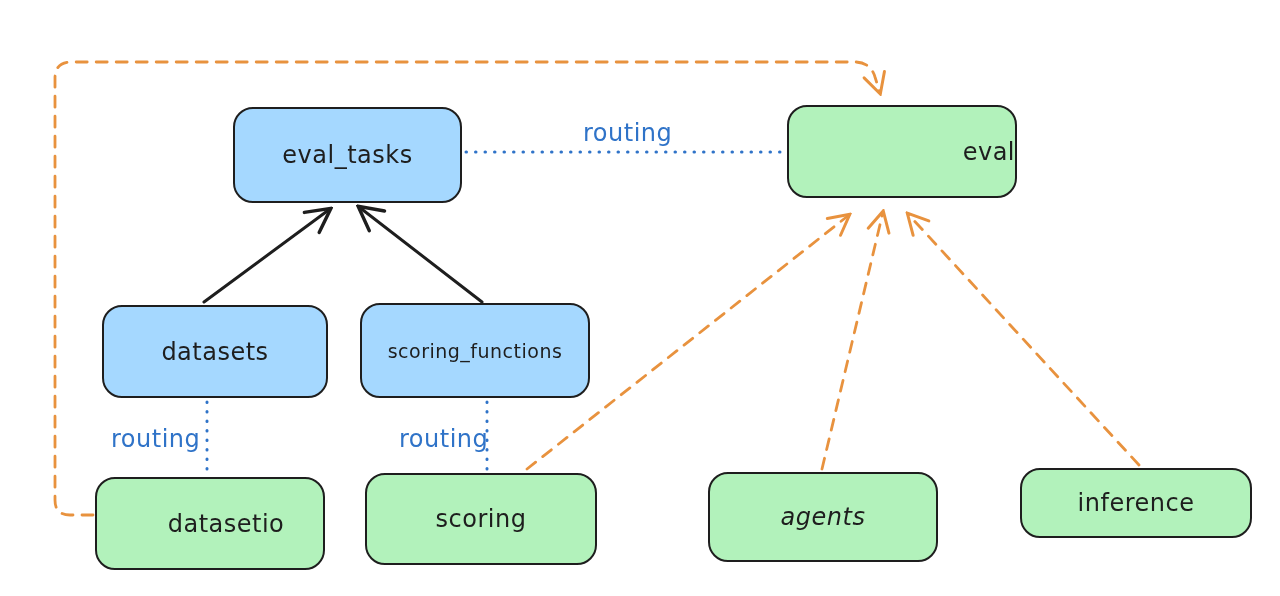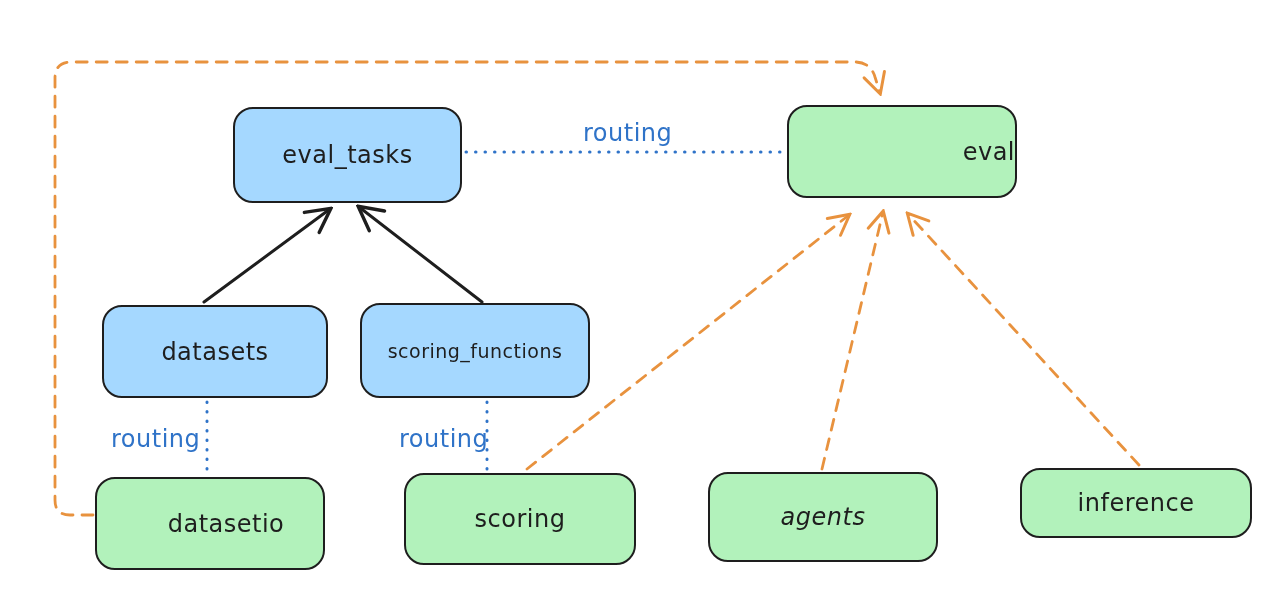--- a/index.html
+++ b/index.html
@@ -94,21 +94,21 @@
   </div>
 
   <div class="node blue" style="left:360px;  top:303px; width:230px; height:95px; font-size:19px;justify-content:center;">
     <span>scoring_functions</span>
   </div>
 
   <div class="node green" style="left:95px;   top:477px; width:230px; height:93px;padding-left:32px;">
     <span>datasetio</span>
   </div>
 
-  <div class="node green" style="left:404px;  top:473px; width:232px; height:92px;">
+  <div class="node green" style="left:365px;  top:473px; width:232px; height:92px;">
     <span>scoring</span>
   </div>
 
   <div class="node green" style="left:708px;  top:472px; width:230px; height:90px;font-style:italic;">
     <span>agents</span>
   </div>
 
   <div class="node green" style="left:1020px; top:468px; width:232px; height:70px;">
     <span>inference</span>
   </div>

